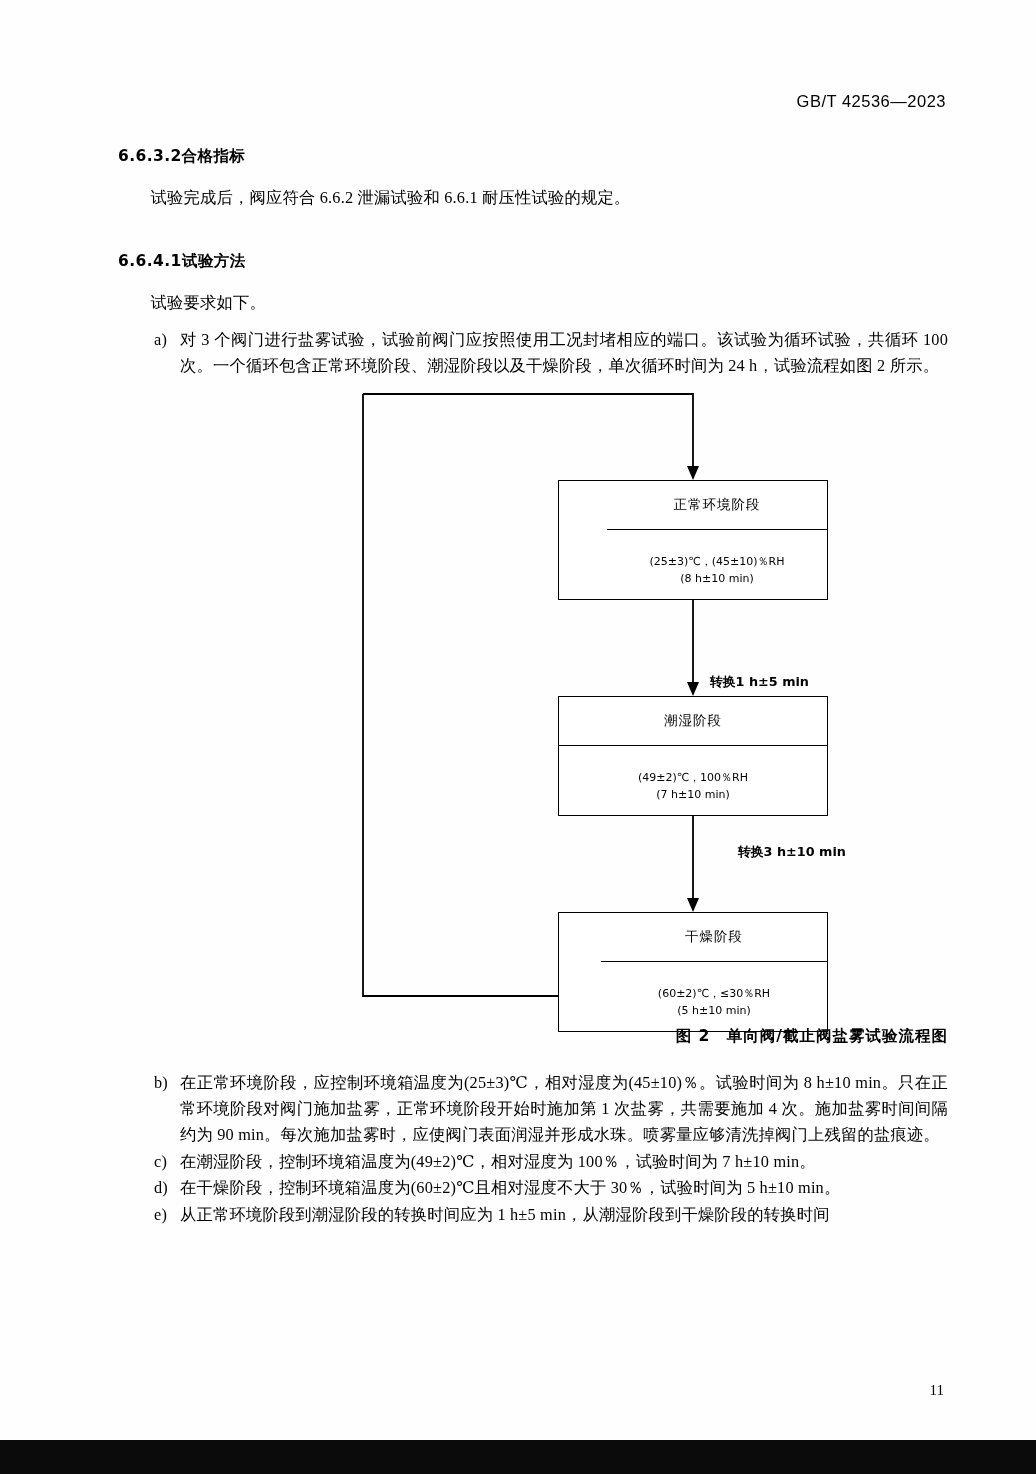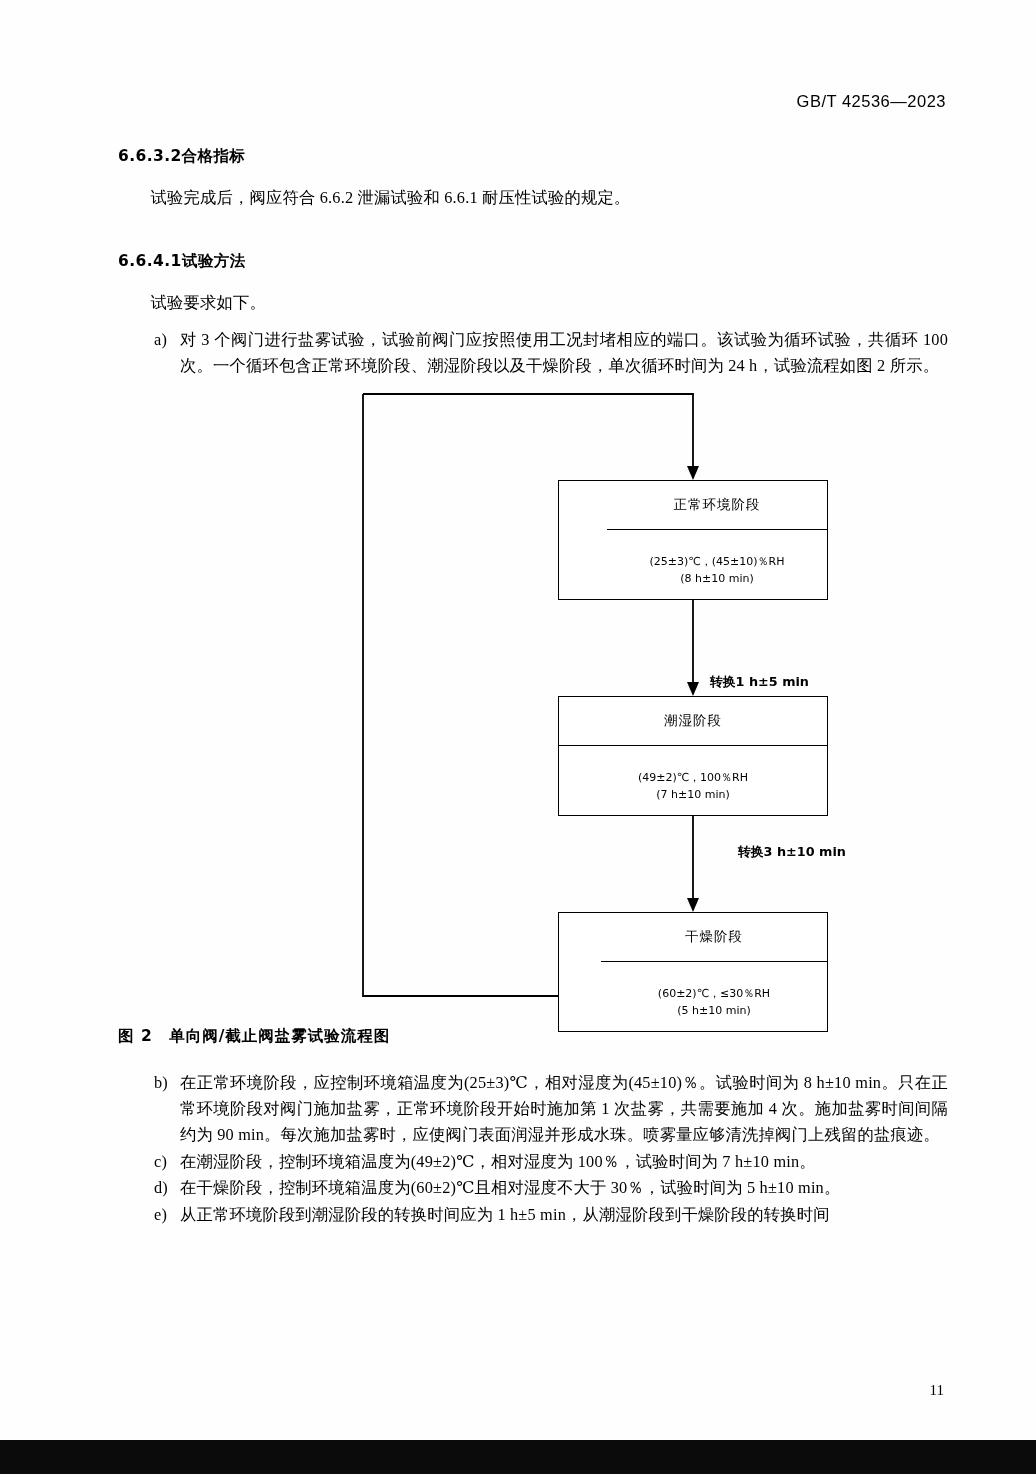--- a/index.html
+++ b/index.html
@@ -131,21 +131,21 @@
     font-family: "DejaVu Sans", "Liberation Sans", sans-serif;
     font-size: 12.8px;
     font-weight: bold;
     white-space: nowrap;
   }
   .figcaption {
     position: absolute;
     left: 0;
     top: 642px;
     width: 830px;
-    text-align: left;
+    text-align: right;
     font-family: "DejaVu Sans", "Liberation Sans", sans-serif;
     font-weight: bold;
     font-size: 15.5px;
     letter-spacing: 1px;
   }
   .pagenum {
     position: absolute;
     right: 92px;
     top: 1382px;
     font-size: 15px;

